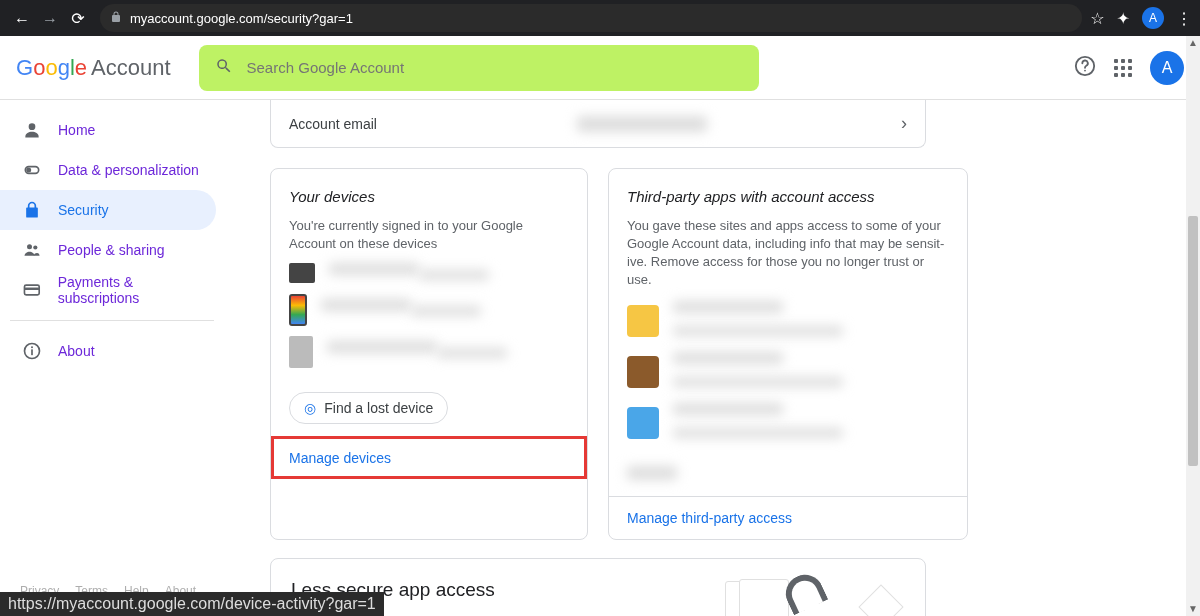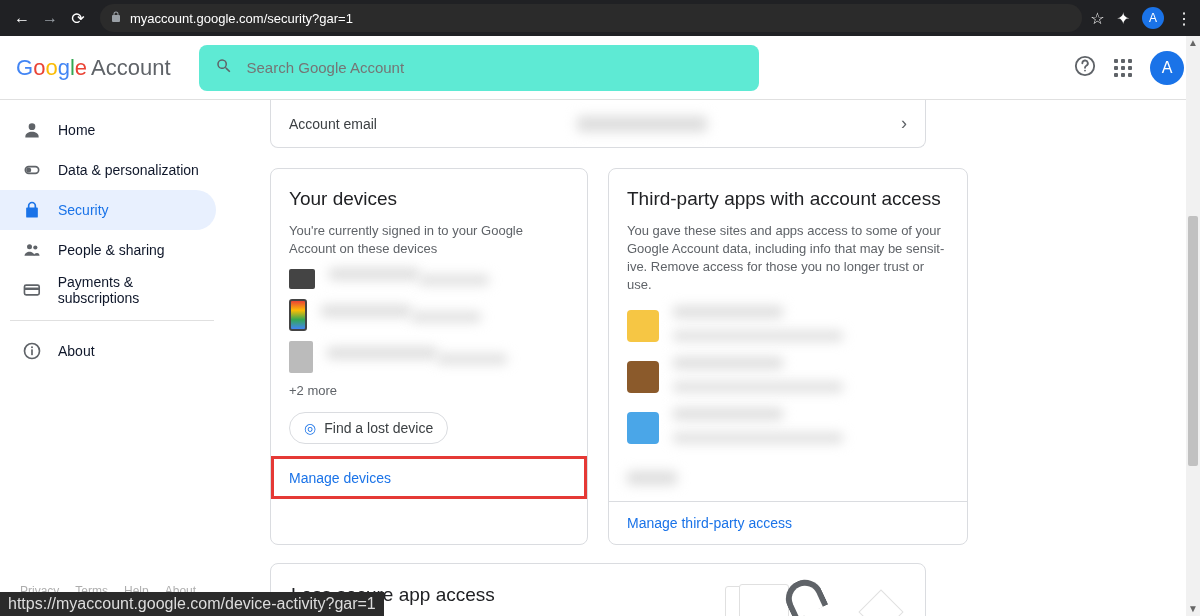--- a/index.html
+++ b/index.html
@@ -12,44 +12,44 @@
   .address-bar { flex:1; background:#2b2b2b; height:28px; border-radius:14px; margin:0 8px; display:flex; align-items:center; padding:0 10px; color:#fff; font-size:13px; }
   .lock-icon { margin-right:8px; color:#9aa0a6; }
   .right-icons { display:flex; align-items:center; gap:12px; color:#fff; }
   .avatar-badge { width:22px; height:22px; border-radius:50%; background:#1a73e8; color:#fff; display:flex; align-items:center; justify-content:center; font-size:12px; font-weight:500; }
 
   
   .goog-header { height:64px; display:flex; align-items:center; padding:0 16px; border-bottom:1px solid #e0e0e0; gap:28px; }
   .logo { font-size:22px; display:flex; align-items:baseline; }
   .logo .g1{color:#4285F4}.logo .g2{color:#EA4335}.logo .g3{color:#FBBC05}.logo .g4{color:#4285F4}.logo .g5{color:#34A853}.logo .g6{color:#EA4335}
   .logo .acct{color:#5f6368; margin-left:4px; font-weight:400}
-  .search-box { flex:0 0 560px; background:#5eead4; height:46px; border-radius:8px; display:flex; align-items:center; padding:0 16px; color:#5f6368; gap:14px; }
+  .search-box { flex:0 0 560px; background:#bef264; height:46px; border-radius:8px; display:flex; align-items:center; padding:0 16px; color:#5f6368; gap:14px; }
   .search-box input { border:0; background:transparent; outline:none; font-size:15px; color:#5f6368; flex:1; }
   .hdr-right { margin-left:auto; display:flex; align-items:center; gap:18px; color:#5f6368; }
   .apps-grid { width:18px; height:18px; display:grid; grid-template-columns:repeat(3,4px); grid-template-rows:repeat(3,4px); gap:3px; }
   .apps-grid span { background:#5f6368; border-radius:1px; }
   .hdr-avatar { width:34px; height:34px; border-radius:50%; background:#1a73e8; color:#fff; display:flex; align-items:center; justify-content:center; font-size:16px; }
 
   
   .layout { display:flex; height:calc(100% - 100px); }
   .sidebar { width:230px; padding-top:10px; }
-  .nav-item { display:flex; align-items:center; gap:16px; height:40px; padding-left:22px; color:#0f172a; font-size:14px; cursor:pointer; border-radius:0 20px 20px 0; margin-right:14px; }
+  .nav-item { display:flex; align-items:center; gap:16px; height:40px; padding-left:22px; color:#6d28d9; font-size:14px; cursor:pointer; border-radius:0 20px 20px 0; margin-right:14px; }
   .nav-item svg { width:20px; height:20px; fill:#5f6368; }
   .nav-item.active { background:#e8f0fe; color:#1a73e8; }
   .nav-item.active svg { fill:#1a73e8; }
   .side-divider { border:0; border-top:1px solid #e0e0e0; margin:10px 16px 10px 10px; }
 
   
   .content { flex:1; background:#fff; padding:0 0 0 40px; overflow:hidden; position:relative; }
   .row-cards { display:flex; gap:20px; margin-top:20px; }
   .card { border:1px solid #dadce0; border-radius:8px; background:#fff; }
   .card.devices { width:318px; }
   .card.third { width:360px; }
   .card-body { padding:18px 18px 12px 18px; }
-  .card-title { font-size:19px; color:#202124; margin-bottom:10px; line-height:1.3; }
+  .card-title { font-size:15px; color:#202124; margin-bottom:10px; line-height:1.3;font-style:italic; }
   .card-desc { font-size:13px; color:#5f6368; line-height:1.4; margin-bottom:10px; }
 
   .recovery-card { width:656px; border:1px solid #dadce0; border-radius:0 0 8px 8px; display:flex; align-items:center; height:48px; padding:0 18px; font-size:14px; color:#3c4043; position:relative; border-top:0; }
   .recovery-card .chev { margin-left:auto; color:#5f6368; font-size:18px; }
   .blur-chip { filter:blur(6px); background:#ddd; height:16px; border-radius:3px; display:inline-block; }
 
   .device-row { display:flex; align-items:center; gap:14px; margin:10px 0; }
   .device-icon { width:24px; height:32px; background:#5f6368; border-radius:2px; }
   .device-icon.phone { width:18px; background:linear-gradient(180deg,#EA4335,#FBBC05,#34A853,#4285F4); border-radius:3px; border:2px solid #444; }
   .device-icon.pc { background:#444; width:26px; height:20px; }
@@ -220,21 +220,20 @@
             <div class="device-text"><div class="blur-chip line1"></div><div class="blur-chip line2"></div></div>
           </div>
           <div class="device-row">
             <div class="device-icon phone"></div>
             <div class="device-text"><div class="blur-chip line1"></div><div class="blur-chip line2"></div></div>
           </div>
           <div class="device-row">
             <div class="device-icon" style="background:#bbb"></div>
             <div class="device-text"><div class="blur-chip line1" style="width:110px"></div><div class="blur-chip line2"></div></div>
           </div>
-          <div class="more-count">+2 more</div>
           <div class="find-device">
             <span class="tgt">◎</span>
             <span>Find a lost device</span>
           </div>
         </div>
         <div class="card-footer">
           <a>Manage devices</a>
         </div>
       </div>
 

